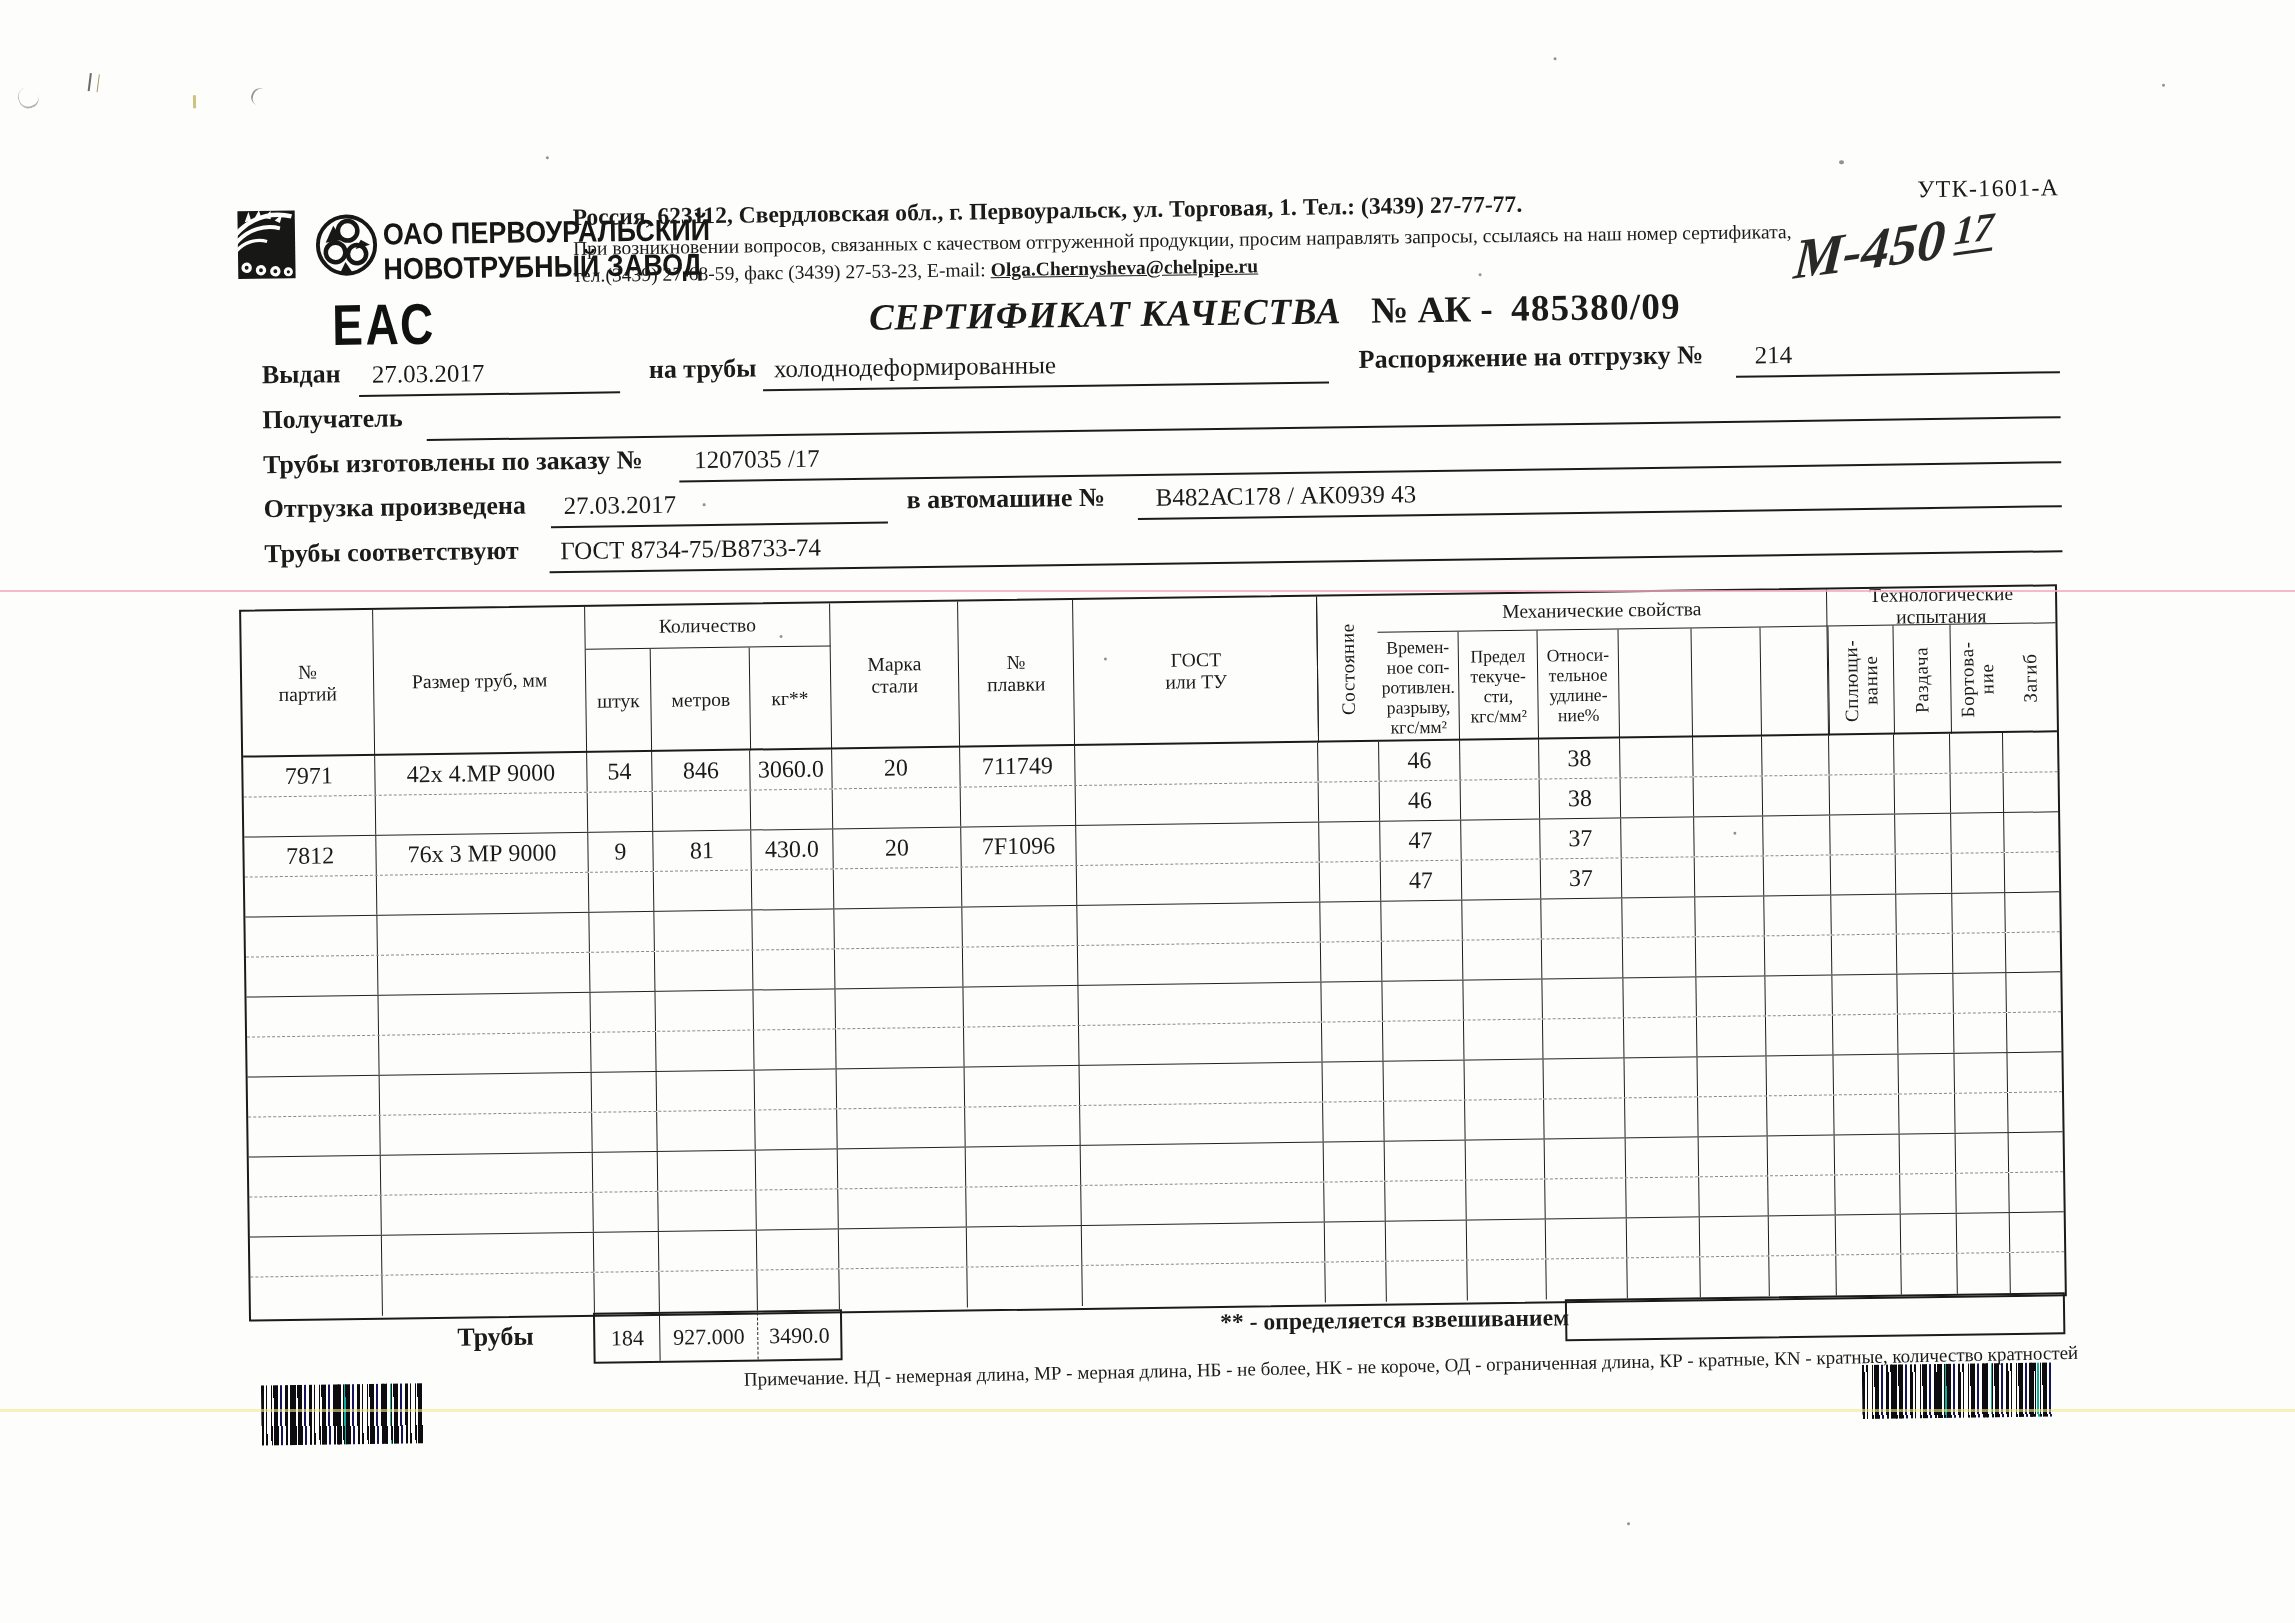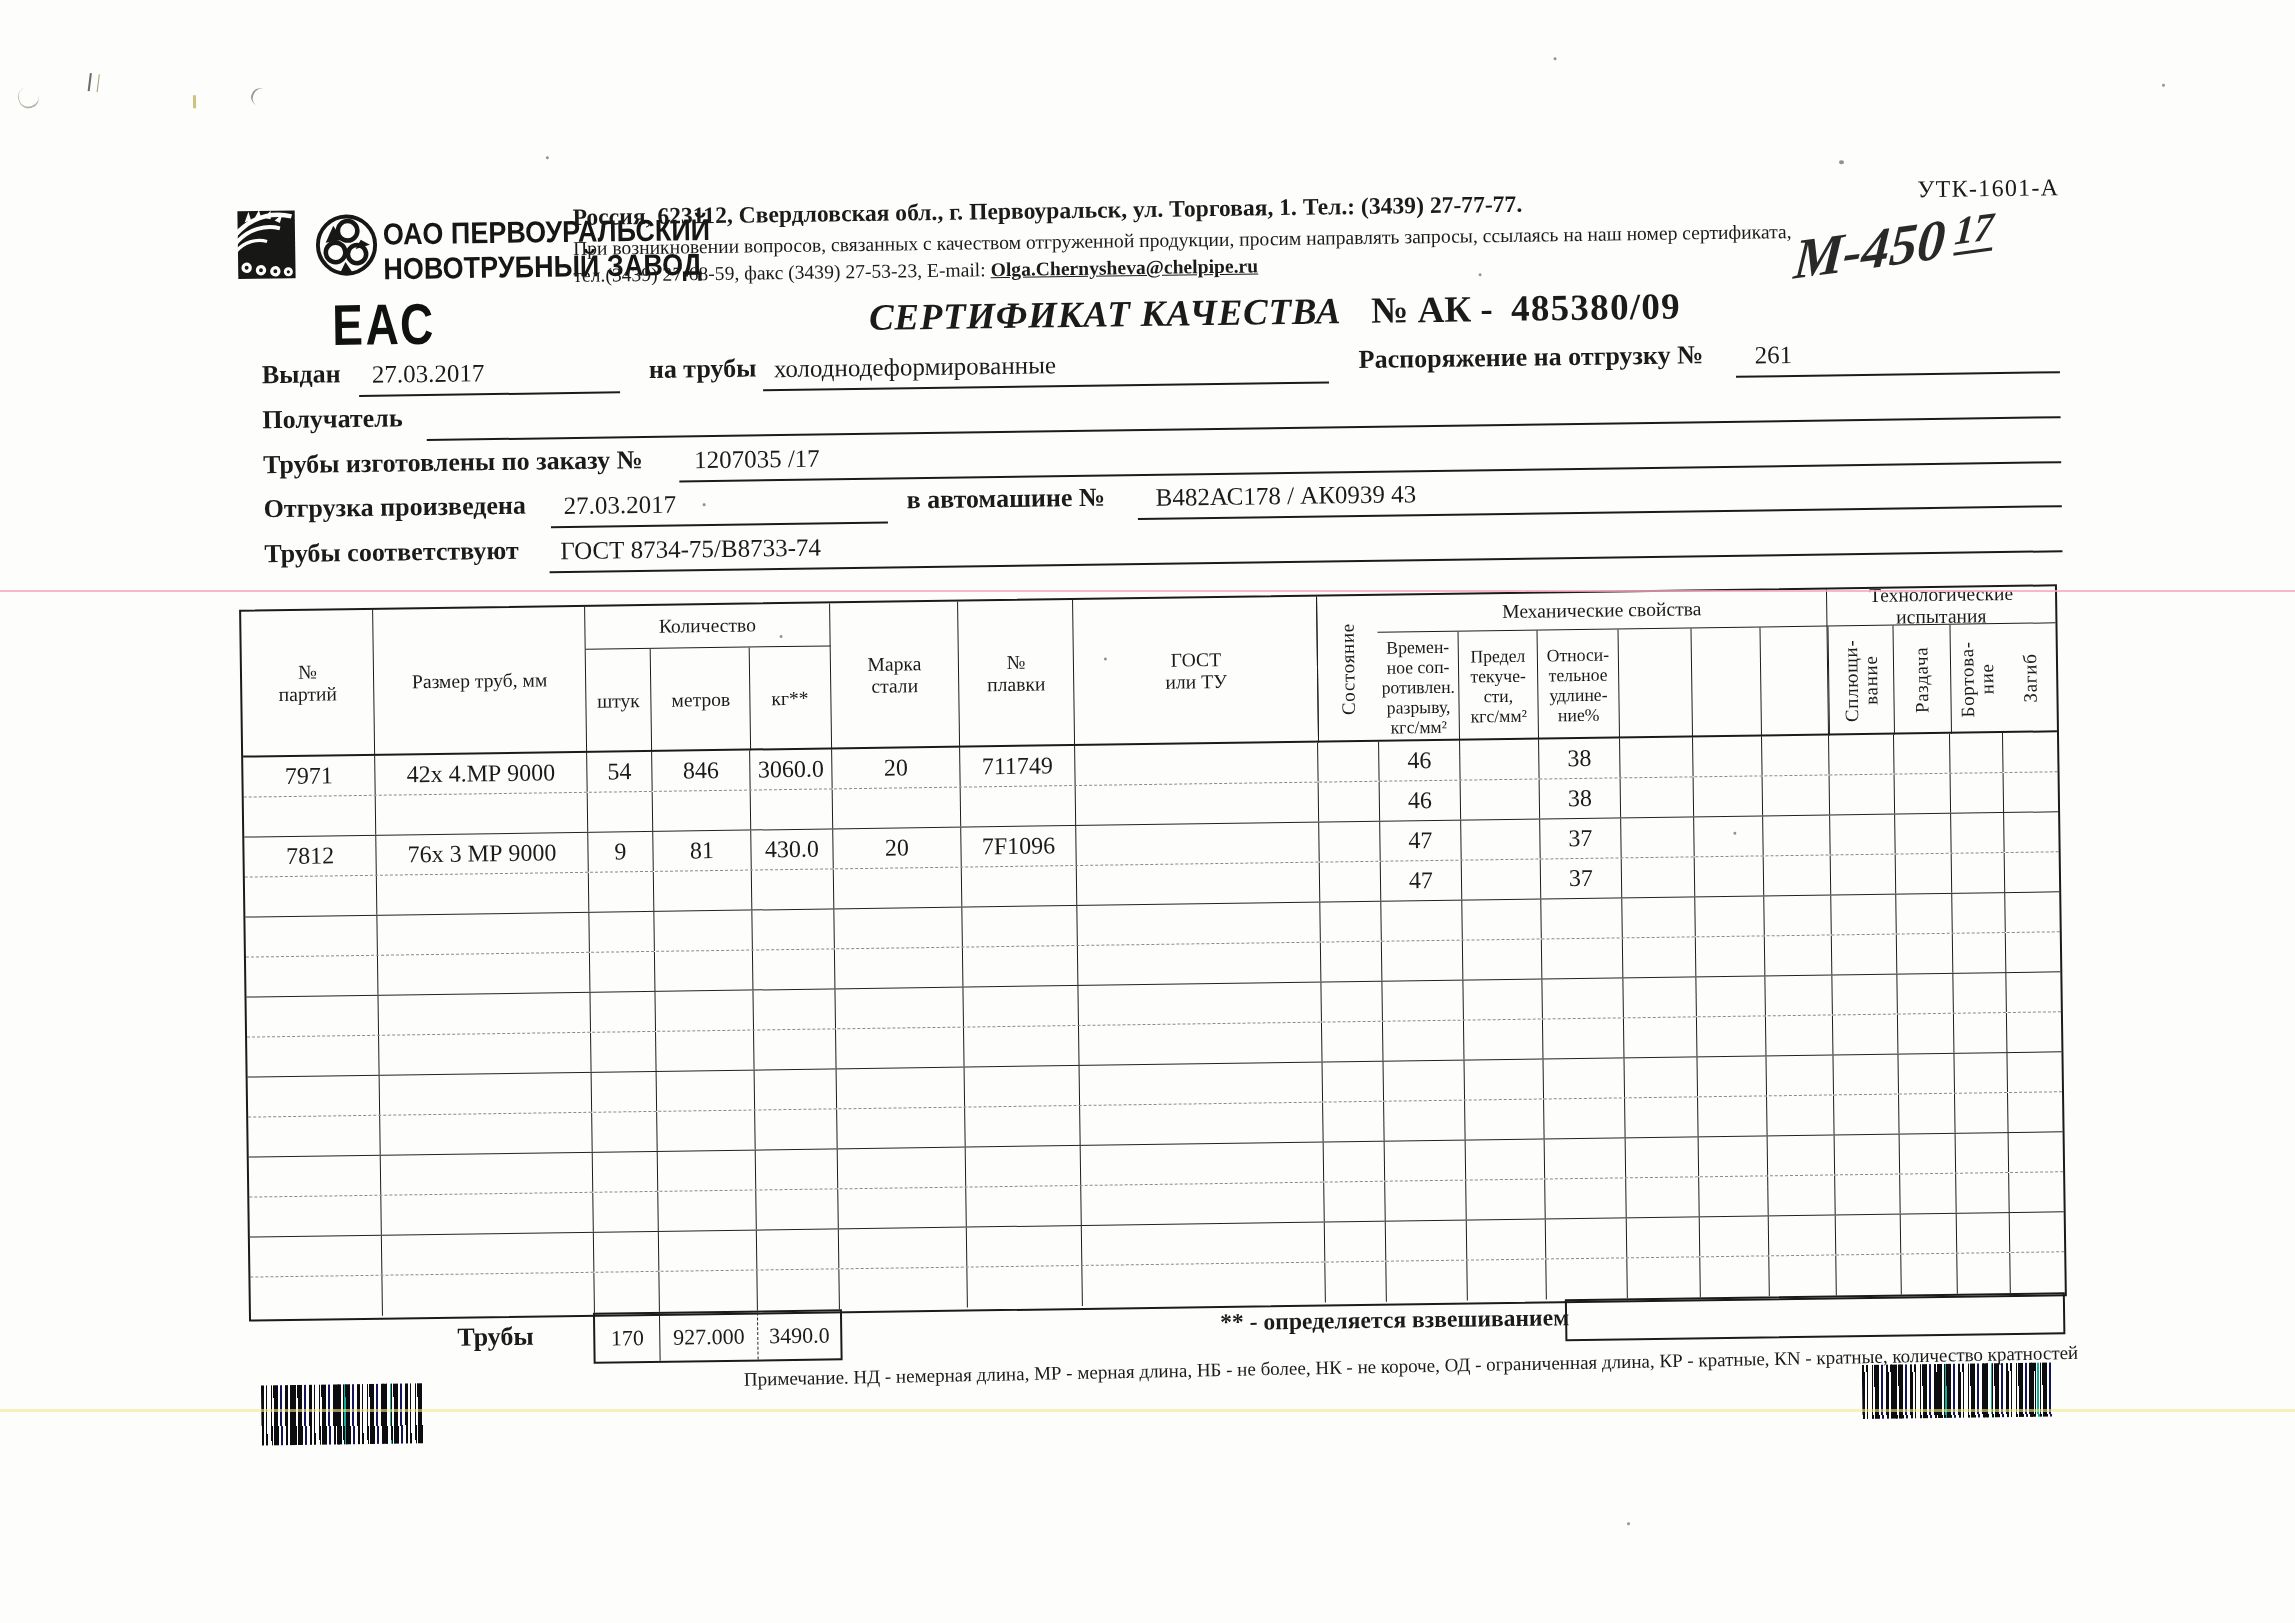--- a/index.html
+++ b/index.html
@@ -192,21 +192,21 @@
     <span class="t-main">СЕРТИФИКАТ КАЧЕСТВА</span><span class="t-no">№  АК -</span><span class="t-num">485380/09</span>
   </div>
 
   <div class="flabel r1t" style="left:268px">Выдан</div>
   <div class="fvalue r1v" style="left:378px">27.03.2017</div>
   <div class="fline r1l" style="left:365px;width:261px"></div>
   <div class="flabel r1t" style="left:655px">на трубы</div>
   <div class="fvalue r1v" style="left:780px">холоднодеформированные</div>
   <div class="fline r1l" style="left:769px;width:566px"></div>
   <div class="flabel r1t" style="left:1365px">Распоряжение на отгрузку №</div>
-  <div class="fvalue r1v" style="left:1761px">261</div>
+  <div class="fvalue r1v" style="left:1761px">214</div>
   <div class="fline r1l" style="left:1742px;width:324px"></div>
 
   <div class="flabel r2t" style="left:268px">Получатель</div>
   <div class="fline r2l" style="left:432px;width:1634px"></div>
 
   <div class="flabel r3t" style="left:268px">Трубы изготовлены по заказу №</div>
   <div class="fvalue r3v" style="left:699px">1207035  /17</div>
   <div class="fline r3l" style="left:684px;width:1382px"></div>
 
   <div class="flabel r4t" style="left:268px">Отгрузка произведена</div>
@@ -555,21 +555,21 @@
           <div class="tcell"></div>
           <div class="tcell"></div>
           <div class="tcell"></div>
           <div class="tcell"></div>
         </div>
       </div>
   </div>
 
   <div class="totals-label">Трубы</div>
   <div class="totals-box">
-    <div class="tb-cell tb-pcs">170</div>
+    <div class="tb-cell tb-pcs">184</div>
     <div class="tb-cell tb-m">927.000</div>
     <div class="tb-cell tb-kg">3490.0</div>
   </div>
   <div class="weigh-note">** - определяется взвешиванием</div>
   <div class="right-box"></div>
   <div class="note-line">Примечание. НД - немерная длина, МР - мерная длина, НБ - не более, НК - не короче, ОД - ограниченная длина, КР - кратные, КN - кратные, количество кратностей</div>
 
   <div class="barcode bc-left">
       <div class="bars"></div>
     </div>

